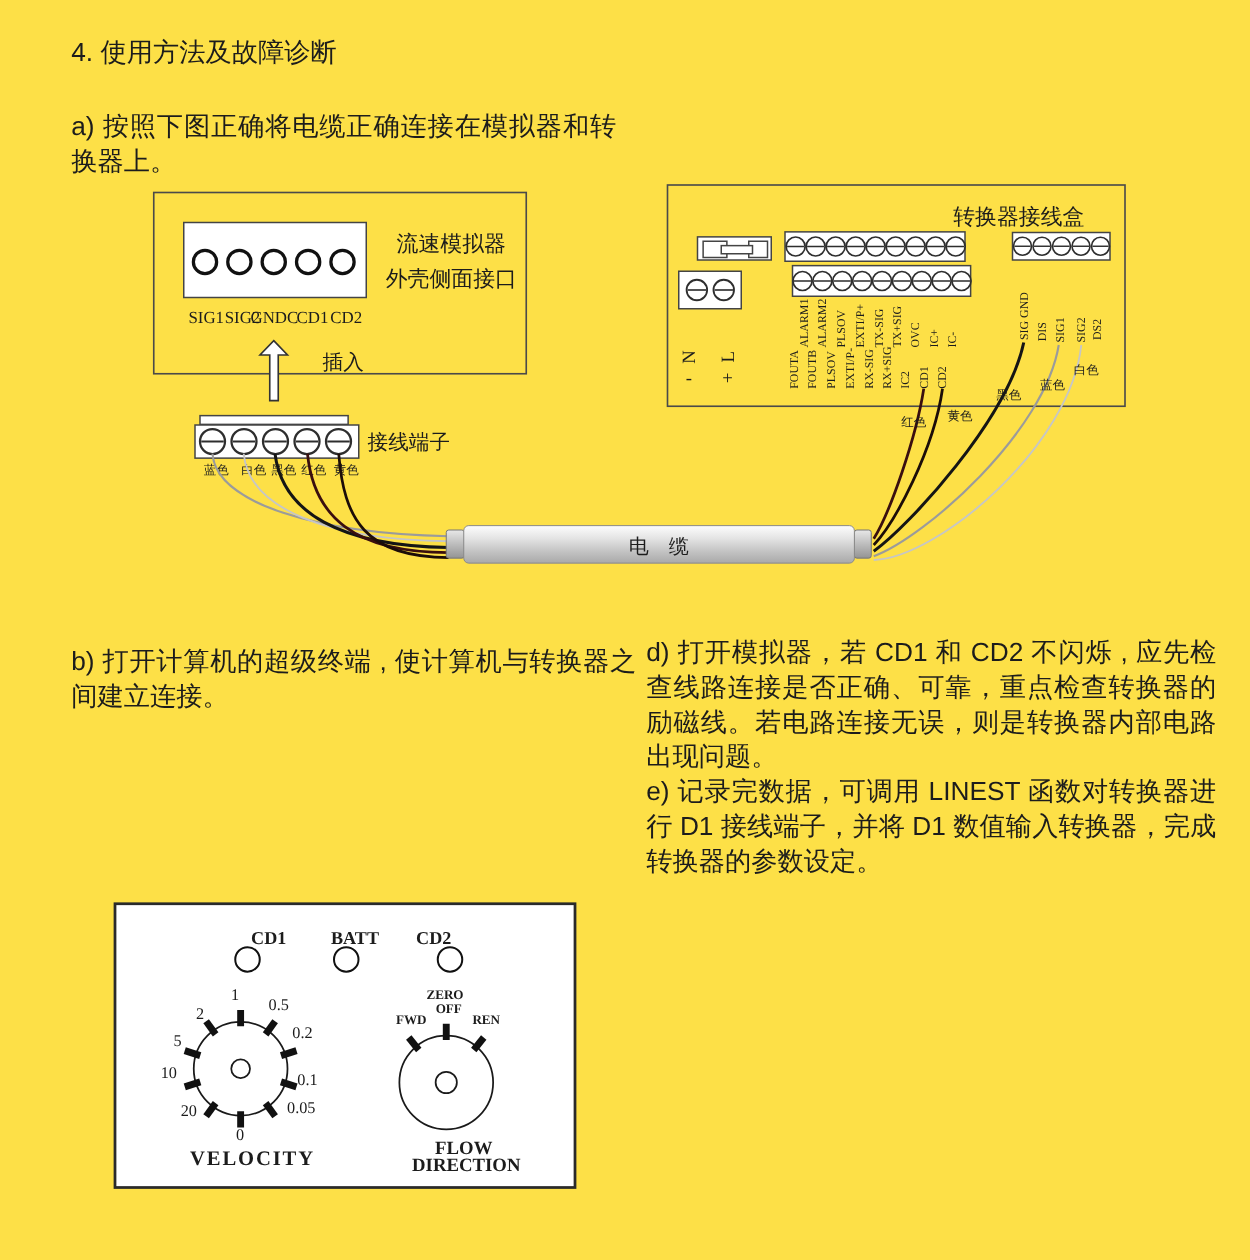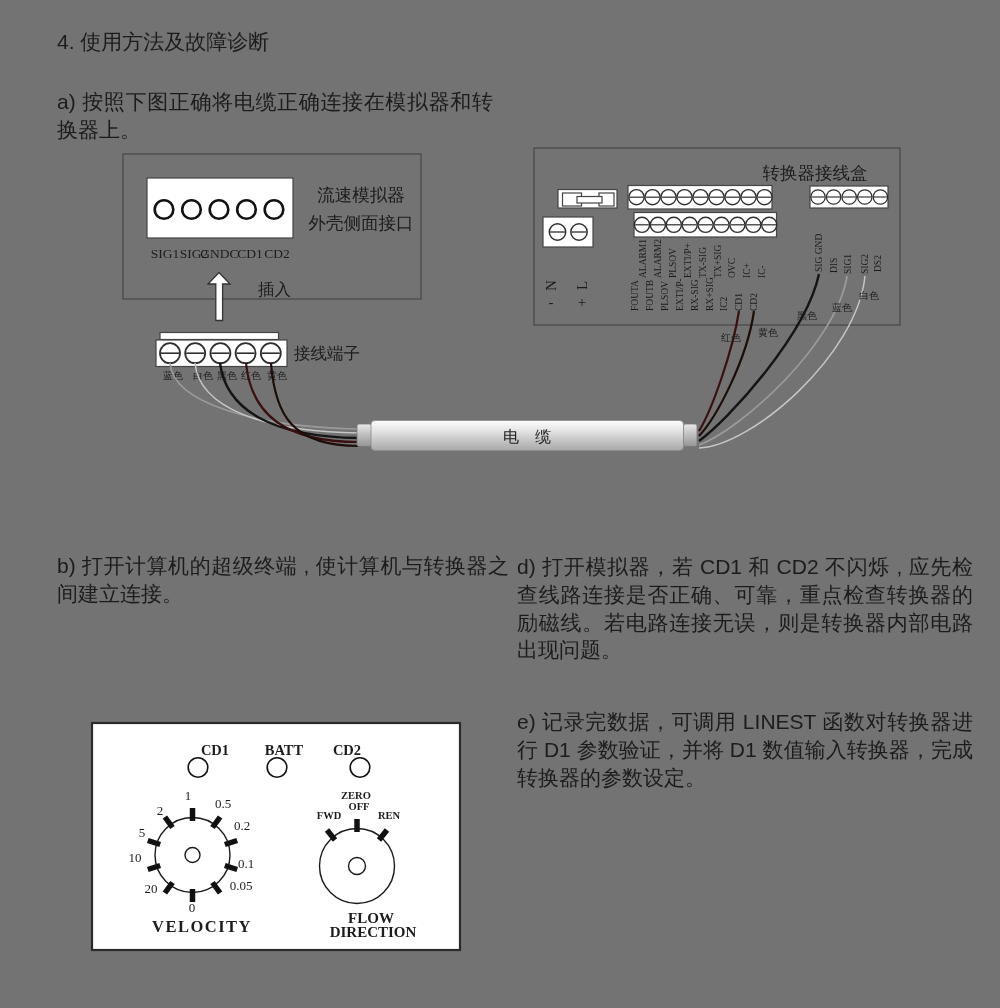--- a/index.html
+++ b/index.html
@@ -1,24 +1,24 @@
 <!DOCTYPE html>
 <html><head>
 <meta charset="utf-8">
 <style>
   html,body{margin:0;padding:0;background:#fff;}
-  .page{position:relative;width:1000px;height:1008px;background:#737373;overflow:hidden;
+  .page{position:relative;width:1000px;height:1008px;background:#fde047;overflow:hidden;
         font-family:"Liberation Sans",sans-serif;color:#1c1c1c;}
   .heading{position:absolute;left:57px;top:28px;font-size:21px;font-weight:500;white-space:nowrap;}
   .para{font-size:21px;line-height:28px;text-align:justify;font-weight:400;}
   .para-a{position:absolute;left:57px;top:88px;width:436px;}
-  .col-left{position:absolute;left:57px;top:516px;width:452px;margin-top:36px;}
+  .col-left{position:absolute;left:57px;top:516px;width:452px;}
   .col-left .para + .para{margin-top:20px;}
   .col-right{position:absolute;left:517px;top:509px;width:456px;}
-  .col-right .para{line-height:27.8px;margin-top:44px;}
+  .col-right .para{line-height:27.8px;}
   svg{position:absolute;}
   .d1{left:0;top:0;}
   .d2{left:85px;top:715px;}
   .d1 text,.d2 text{font-family:"Liberation Serif",serif;fill:#1c1c1c;}
   .outline{fill:none;stroke:#4a4a4a;stroke-width:1.3;}
   .thin{fill:#ffffff;stroke:#444;stroke-width:1.2;}
   .rot{font-size:9.5px;}
   .wcl{font-size:10px;fill:#9a9a9a;}
   .w-blue{fill:none;stroke:#9b9b9b;stroke-width:1.7;}
   .w-white{fill:none;stroke:#c6c6c6;stroke-width:1.5;}
@@ -204,21 +204,21 @@
       <rect x="371" y="420.5" width="312.5" height="30" rx="4" fill="url(#cg)" stroke="#8a8a8a" stroke-width="0.8"></rect>
       <text x="527" y="442" font-size="16" text-anchor="middle">电　缆</text>
     </g>
   </svg>
 
   <div class="col-left">
     <div class="para">b) 打开计算机的超级终端 , 使计算机与转换器之间建立连接。</div>
   </div>
   <div class="col-right">
     <div class="para">d) 打开模拟器，若 CD1 和 CD2 不闪烁 , 应先检查线路连接是否正确、可靠，重点检查转换器的励磁线。若电路连接无误，则是转换器内部电路出现问题。</div>
-    <div class="para">e) 记录完数据，可调用 LINEST 函数对转换器进行 D1 参数验证，并将 D1 数值输入转换器，完成转换器的参数设定。</div>
+    <div class="para">e) 记录完数据，可调用 LINEST 函数对转换器进行 D1 接线端子，并将 D1 数值输入转换器，完成转换器的参数设定。</div>
   </div>
 
   <svg class="d2" width="380" height="245" viewBox="0 0 380 245">
     <rect x="7" y="8" width="368" height="227" fill="#fff" stroke="#2a2a2a" stroke-width="2.2"></rect>
 
     <text x="130" y="40" font-size="14.5" font-weight="700" text-anchor="middle">CD1</text>
     <text x="199" y="40" font-size="14.5" font-weight="700" text-anchor="middle">BATT</text>
     <text x="262" y="40" font-size="14.5" font-weight="700" text-anchor="middle">CD2</text>
     <circle cx="113" cy="52.5" r="9.8" fill="#fff" stroke="#111" stroke-width="1.6"></circle>
     <circle cx="192" cy="52.5" r="9.8" fill="#fff" stroke="#111" stroke-width="1.6"></circle>

